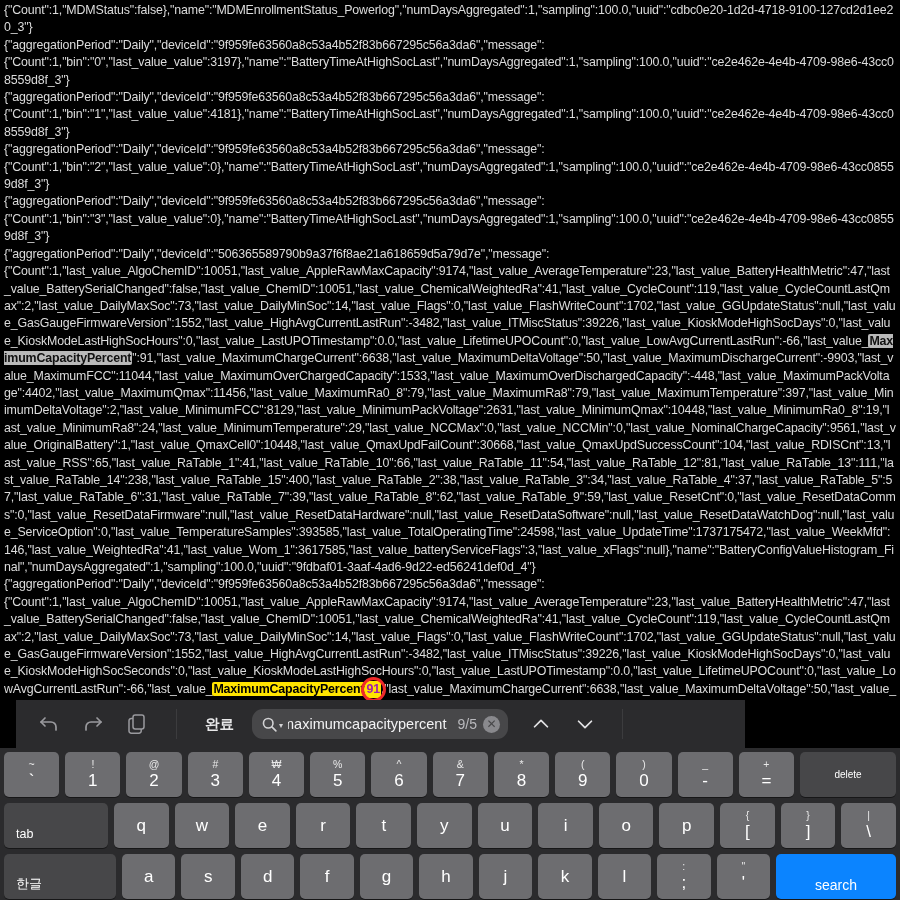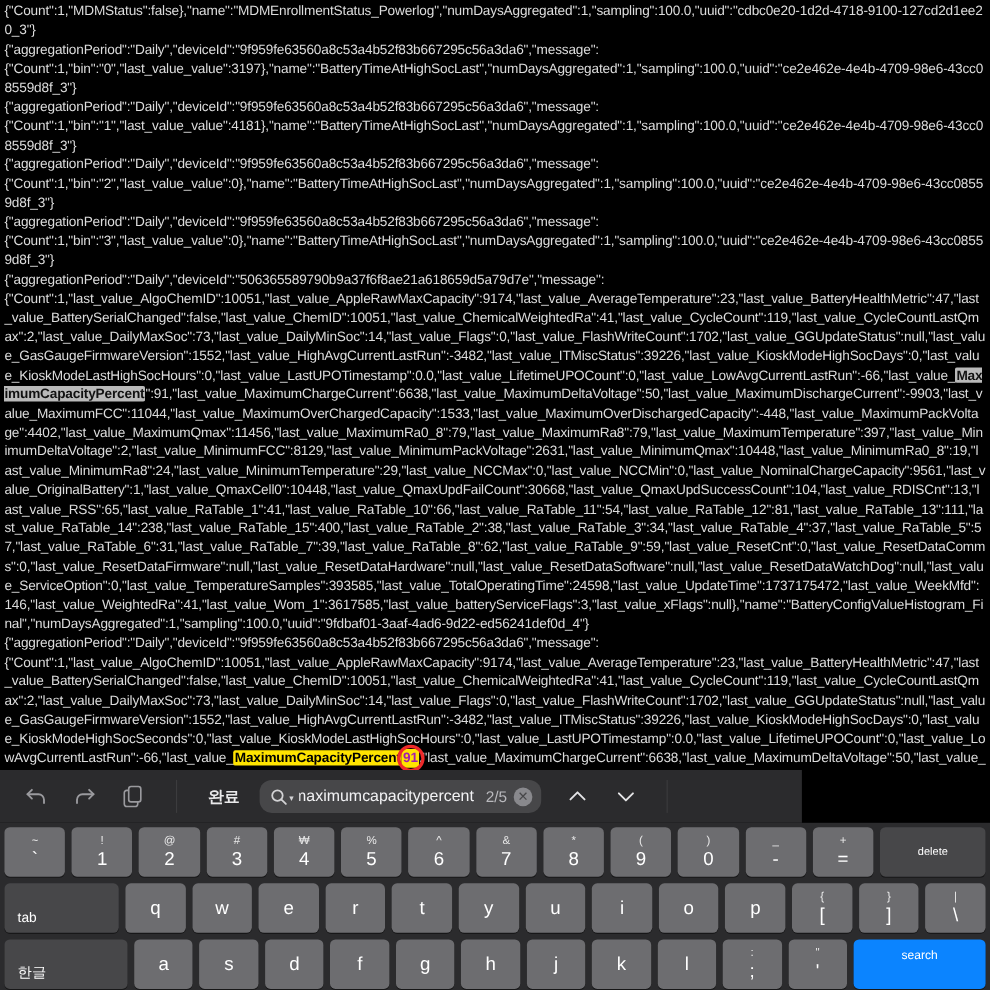--- a/index.html
+++ b/index.html
@@ -57,21 +57,21 @@
     width:25px; height:25px;
     margin-left:-12.5px; margin-top:-12.5px;
     border:3.5px solid #ef2a2a;
     border-radius:50%;
     box-sizing:border-box;
     pointer-events:none;
   }
 
   
   .accessory {
-    position:absolute; left:0; top:700px; width:729px; height:48px;
+    position:absolute; left:16px; top:700px; width:729px; height:48px;
     background:#2b2b2d;
     display:flex; align-items:center;
   }
   .acc-left { display:flex; align-items:center; gap:14px; padding-left:18px; }
   .acc-btn {
     width:30px; height:30px;
     display:flex; align-items:center; justify-content:center;
     color:#9a9a9e;
   }
   .acc-btn svg { display:block; }
@@ -132,21 +132,21 @@
   .key.dark { background:#474749; }
   .key.blue { background:#0b84ff; }
   .key .sub {
     font-size:10.5px; line-height:11px; color:#efefef; opacity:0.95;
   }
   .key .main { font-size:17px; line-height:19px; }
   .key.dual .sub { margin-bottom:1px; }
   .key.tabkey { flex:0 0 104px; align-items:flex-start; padding-left:12px; justify-content:flex-end; padding-bottom:7px; font-size:12.5px; }
   .key.hangulkey { flex:0 0 112px; align-items:flex-start; padding-left:12px; justify-content:flex-end; padding-bottom:6px; font-size:13px; }
   .key.deletekey { flex:0 0 96px; font-size:10px; }
-  .key.searchkey { flex:0 0 120px; font-size:11px; justify-content:flex-end; padding-bottom:24px; }
+  .key.searchkey { flex:0 0 120px; font-size:14px; justify-content:flex-end; padding-bottom:6px; }
 </style>
 </head>
 <body>
 
 <div id="app">
 
   <div class="viewer">
     <div class="jsonline">{"Count":1,"MDMStatus":false},"name":"MDMEnrollmentStatus_Powerlog","numDaysAggregated":1,"sampling":100.0,"uuid":"cdbc0e20-1d2d-4718-9100-127cd2d1ee20_3"}</div>
     <div class="jsonline">{"aggregationPeriod":"Daily","deviceId":"9f959fe63560a8c53a4b52f83b667295c56a3da6","message":</div>
     <div class="jsonline">{"Count":1,"bin":"0","last_value_value":3197},"name":"BatteryTimeAtHighSocLast","numDaysAggregated":1,"sampling":100.0,"uuid":"ce2e462e-4e4b-4709-98e6-43cc08559d8f_3"}</div>
@@ -199,21 +199,21 @@
 
     <div class="search-wrap">
       <span class="magnifier">
         <svg width="17" height="17" viewBox="0 0 20 20" fill="none" stroke="#d2d2d4" stroke-width="1.9" stroke-linecap="round">
           <circle cx="8.5" cy="8.5" r="5.6"></circle>
           <path d="M12.8 12.8 L17.5 17.5"></path>
         </svg>
       </span>
       <span class="mag-chev">▾</span>
       <span class="search-text" title="검색">maximumcapacitypercent</span>
-      <span class="match-count">2/5</span>
+      <span class="match-count">9/5</span>
       <span class="clear-x">✕</span>
     </div>
 
     <div class="nav-arrows">
       <span class="nav-arrow">
         <svg width="22" height="22" viewBox="0 0 24 24" fill="none" stroke="#e3e3e5" stroke-width="1.9" stroke-linecap="round" stroke-linejoin="round">
           <path d="M5 15 L12 8 L19 15"></path>
         </svg>
       </span>
       <span class="nav-arrow">

